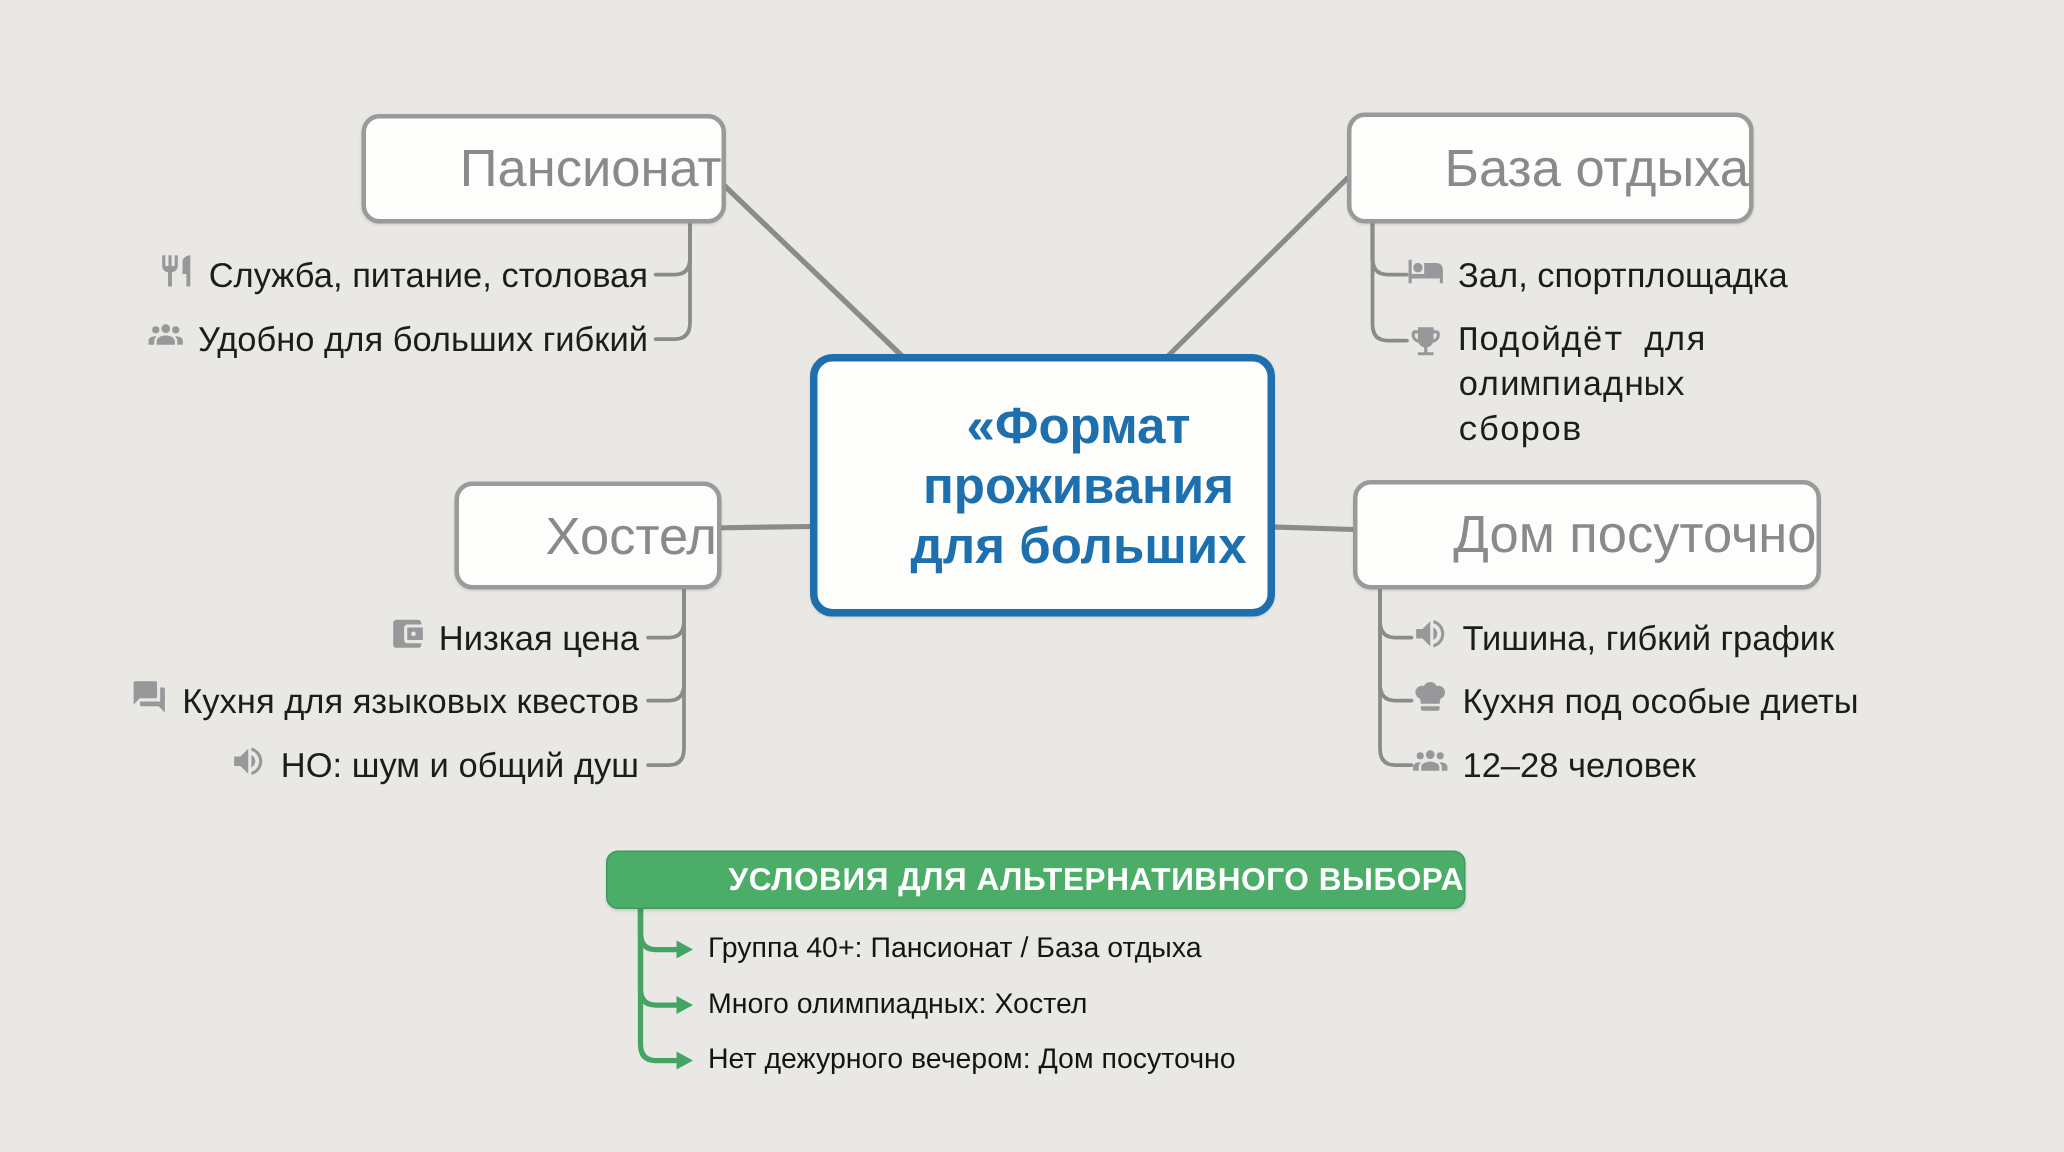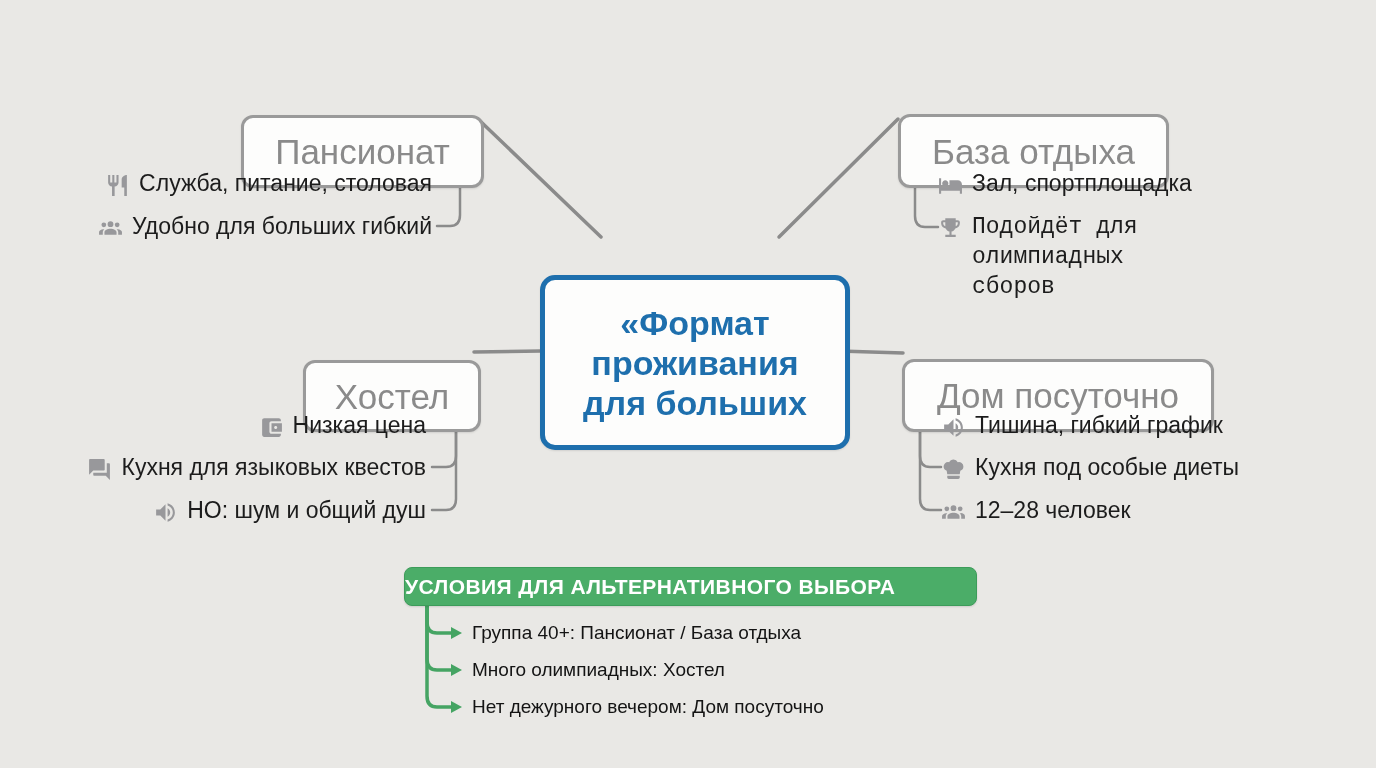--- a/index.html
+++ b/index.html
@@ -5,45 +5,44 @@
   html,body{margin:0;padding:0;background:#e9e8e5;}
   .canvas{
     position:relative;width:1376px;height:768px;overflow:hidden;
     background:#e9e8e5;
     font-family:"Liberation Sans", sans-serif;
   }
   .wires{position:absolute;left:0;top:0;z-index:0;}
   .node{
     position:absolute;z-index:2;background:#fdfdfc;
     border:3.5px solid #9a9a9a;border-radius:12px;
-    display:flex;align-items:center;justify-content:center;
+    display:flex;align-items:center;justify-content:flex-end;
     color:#8a8a8a;font-size:35px;line-height:1;
     box-shadow:0 1px 2px rgba(0,0,0,.10);
-    margin-top:39px;
   }
   .node-center{
     border:5px solid #1e6fad;border-radius:15px;
     color:#1e6fad;font-weight:bold;font-size:34px;line-height:40px;
     text-align:center;
   }
   .node-center .wrap{width:252px;}
   .row{
-    position:absolute;z-index:2;display:flex;align-items:flex-end;gap:9px;height:30px;
+    position:absolute;z-index:2;display:flex;align-items:flex-start;gap:9px;height:30px;
   }
   .row .it{
     font-size:23px;line-height:30px;color:#1c1c1c;white-space:nowrap;
   }
   .row.two{height:auto;align-items:flex-start;font-family:Liberation Mono, monospace;}
   .row.two .it{white-space:normal;width:240px;}
   .row.two .ic{margin-top:3px;}
   .ic{width:25px;height:25px;color:#98989b;flex:0 0 auto;}
   .green-header{
     position:absolute;z-index:2;left:404px;top:567px;width:571px;height:37px;
     background:#4bad68;border:1px solid #3d9c5a;border-radius:8px;
-    display:flex;align-items:center;justify-content:flex-start;
+    display:flex;align-items:center;justify-content:flex-end;
     color:#ffffff;font-weight:bold;font-size:21px;letter-spacing:.4px;
     box-shadow:0 1px 2px rgba(0,0,0,.12);
   }
   .alt-item{
     position:absolute;z-index:2;left:472px;
     font-size:19px;line-height:32px;color:#141414;white-space:nowrap;
   }
   .defs{position:absolute;width:0;height:0;overflow:hidden;}
 </style>
 </head>

